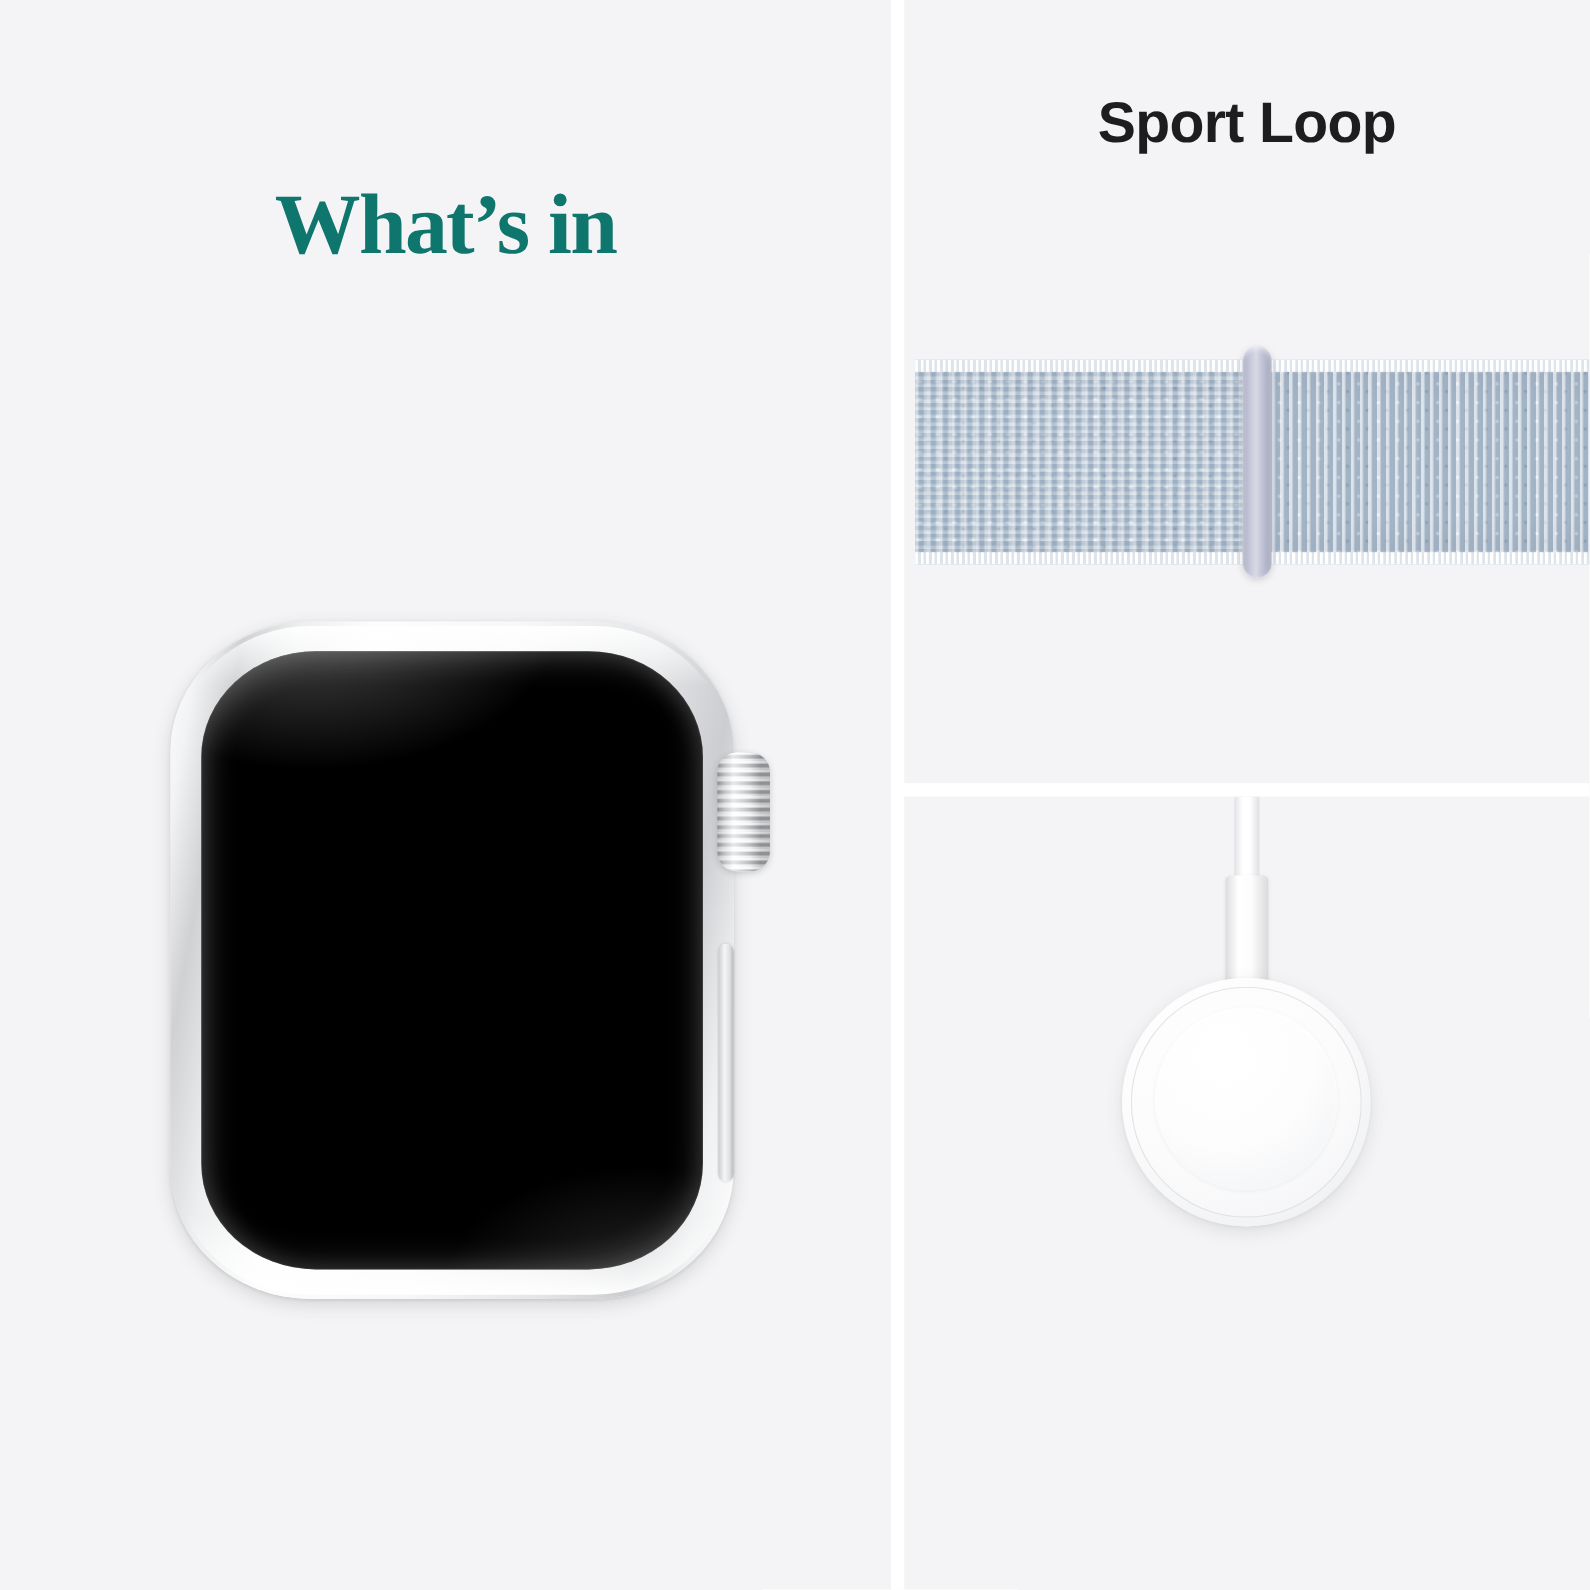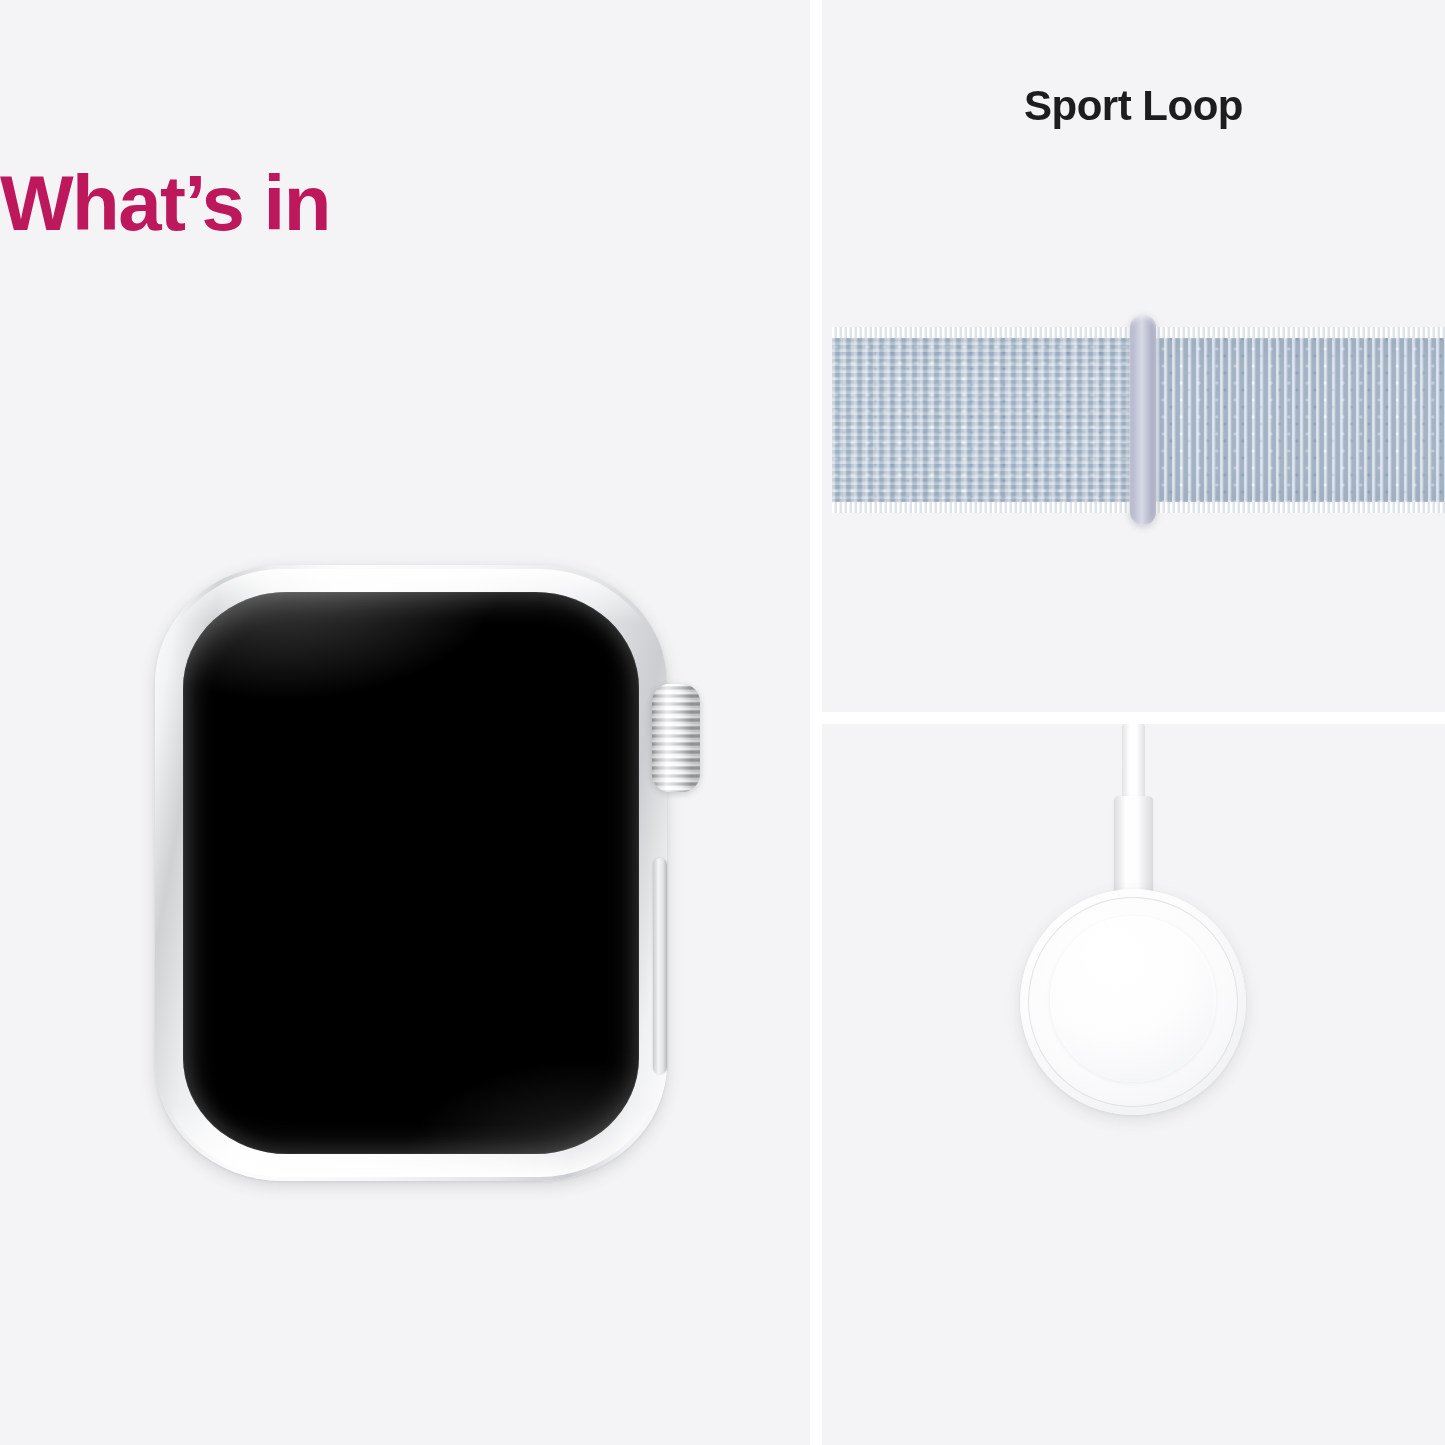--- a/index.html
+++ b/index.html
@@ -5,28 +5,29 @@
   html,body{margin:0;padding:0;background:#ffffff;}
   body{width:1445px;height:1445px;overflow:hidden;font-family:"Liberation Sans",sans-serif;}
   #stage{position:relative;width:1445px;height:1445px;background:#ffffff;}
 
   .panel{position:absolute;background:#f4f4f6;overflow:hidden;}
   #panel-left{left:0;top:0;width:810px;height:1445px;}
   #panel-band{left:822px;top:0;width:623px;height:712px;}
   #panel-charger{left:822px;top:724px;width:623px;height:721px;}
 
   .heading{
-    position:absolute;left:0;width:810px;
-    font-weight:bold;color:#be185d;letter-spacing:-0.02em;
+    position:absolute;left:0;width:810px;text-align:center;
+    font-weight:bold;color:#0f766e;letter-spacing:-0.02em;
     line-height:1.12;
+    font-family:Liberation Serif, serif;
   }
   #whats-in-box{top:160px;font-size:78px;}
   #sport-loop-label{
     position:absolute;left:0;top:82px;width:623px;text-align:center;
-    font-size:42px;font-weight:bold;color:#1d1d1f;letter-spacing:-0.012em;
+    font-size:52px;font-weight:bold;color:#1d1d1f;letter-spacing:-0.012em;
   }
 
   
   #watch{position:absolute;left:150px;top:558px;width:560px;height:630px;}
 
   #watch-case{
     position:absolute;left:5px;top:7px;width:512px;height:616px;
     border-radius:128px/118px;
     background:
       linear-gradient(100deg,

